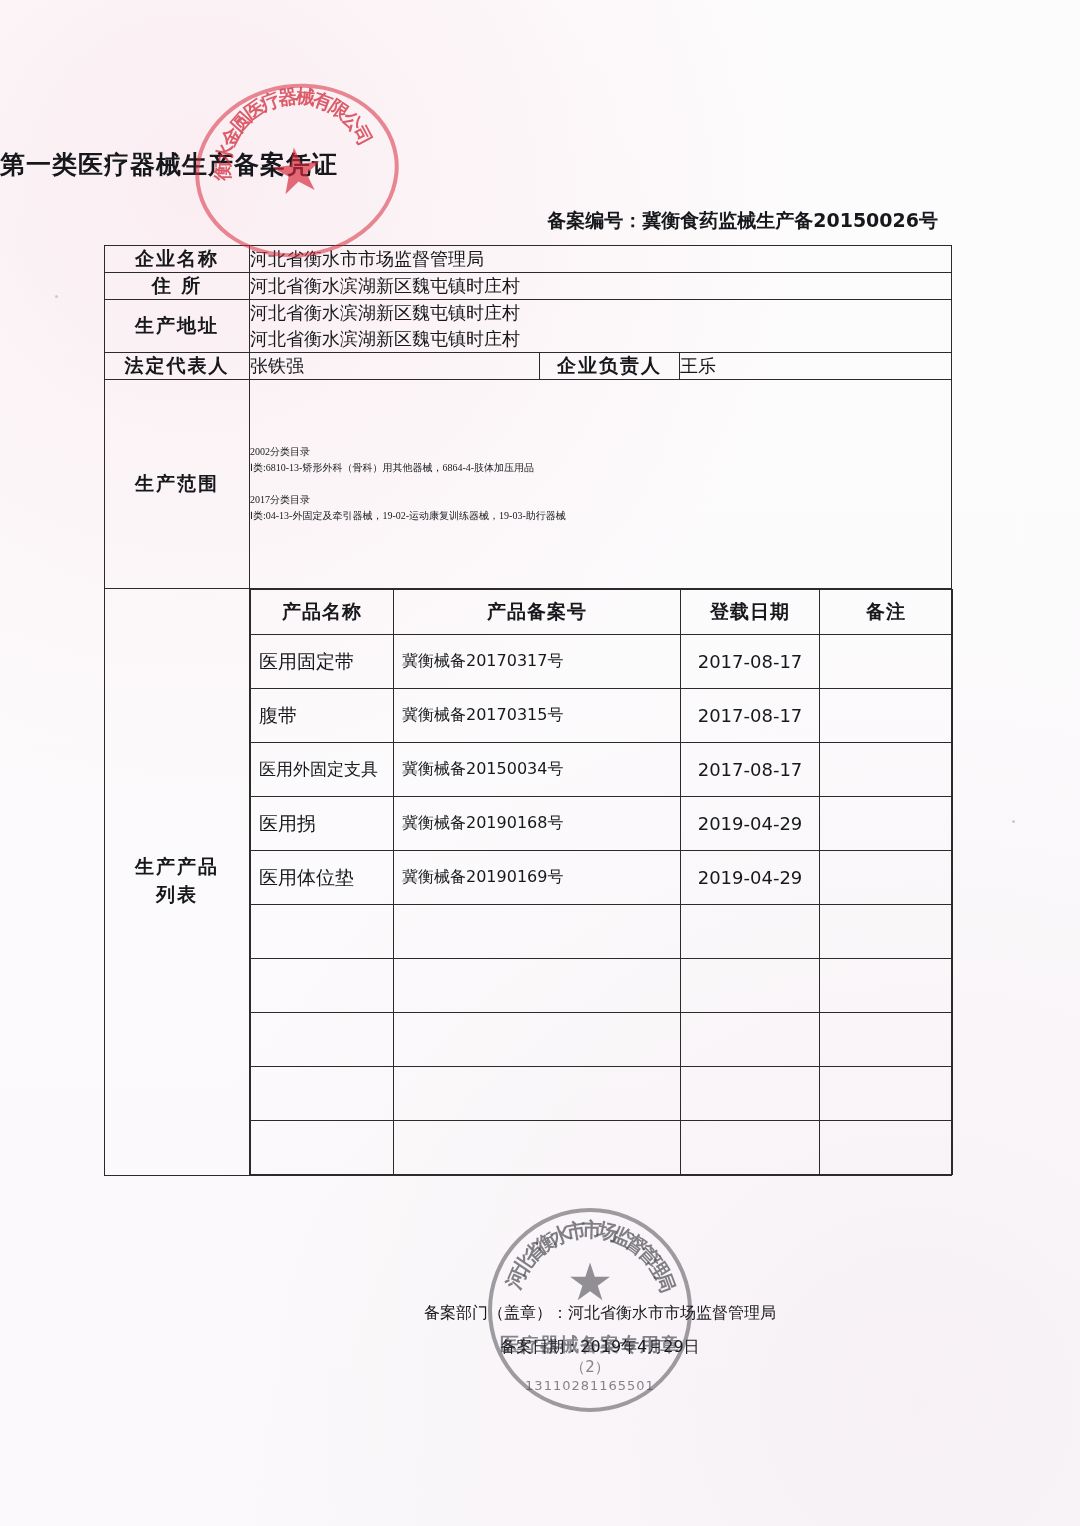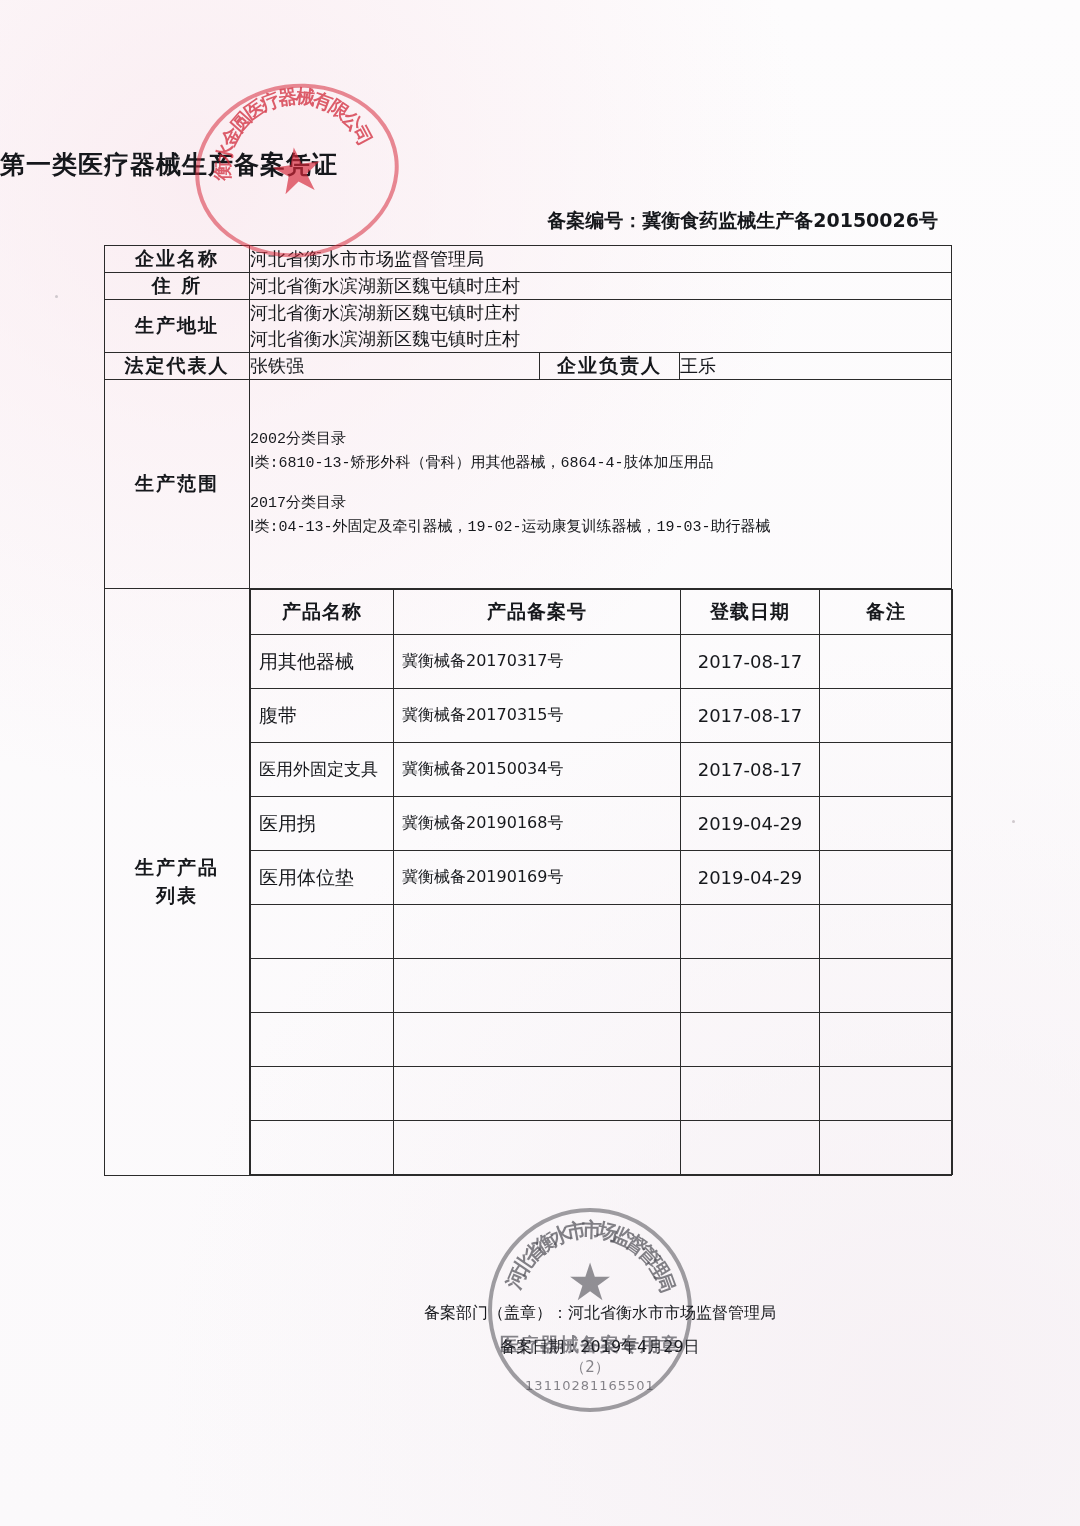--- a/index.html
+++ b/index.html
@@ -74,23 +74,23 @@
   .val {
     font-size: 18px;
     padding: 7px 10px;
     font-family: "DejaVu Sans", "Liberation Sans", sans-serif;
   }
   .addr-line {
     line-height: 1.45;
   }
   .scope-cell {
     padding: 14px 12px 12px 12px;
-    font-size: 15px;
+    font-size: 10px;
     line-height: 1.6;
-    font-family: Liberation Mono, monospace;
+    font-family: Liberation Serif, serif;
     vertical-align: top;
   }
   .scope-gap { height: 16px; }
 
   
   table.products {
     width: 100%;
     border-collapse: collapse;
     table-layout: fixed;
     padding-left: 46px;
@@ -118,21 +118,21 @@
     padding-left: 10px;
   }
   .pdate {
     font-size: 18px;
     text-align: center;
   }
   .vert-label {
     text-align: center;
     font-size: 19px;
     font-weight: 700;
-    font-family: Liberation Serif, serif;
+    font-family: Liberation Mono, monospace;
     letter-spacing: 2px;
     line-height: 1.5;
   }
 
   .footer {
     position: absolute;
     left: 424px;
     top: 1296px;
     font-size: 16px;
     font-family: "DejaVu Sans", "Liberation Sans", sans-serif;
@@ -307,21 +307,21 @@
               <col style="width:133px">
             </colgroup>
             <tbody>
               <tr>
                 <td class="h">产品名称</td>
                 <td class="h">产品备案号</td>
                 <td class="h">登载日期</td>
                 <td class="h">备注</td>
               </tr>
               <tr>
-                <td class="pname">用其他器械</td>
+                <td class="pname">医用固定带</td>
                 <td class="pno">冀衡械备20170317号</td>
                 <td class="pdate">2017-08-17</td>
                 <td></td>
               </tr>
               <tr>
                 <td class="pname">腹带</td>
                 <td class="pno">冀衡械备20170315号</td>
                 <td class="pdate">2017-08-17</td>
                 <td></td>
               </tr>

